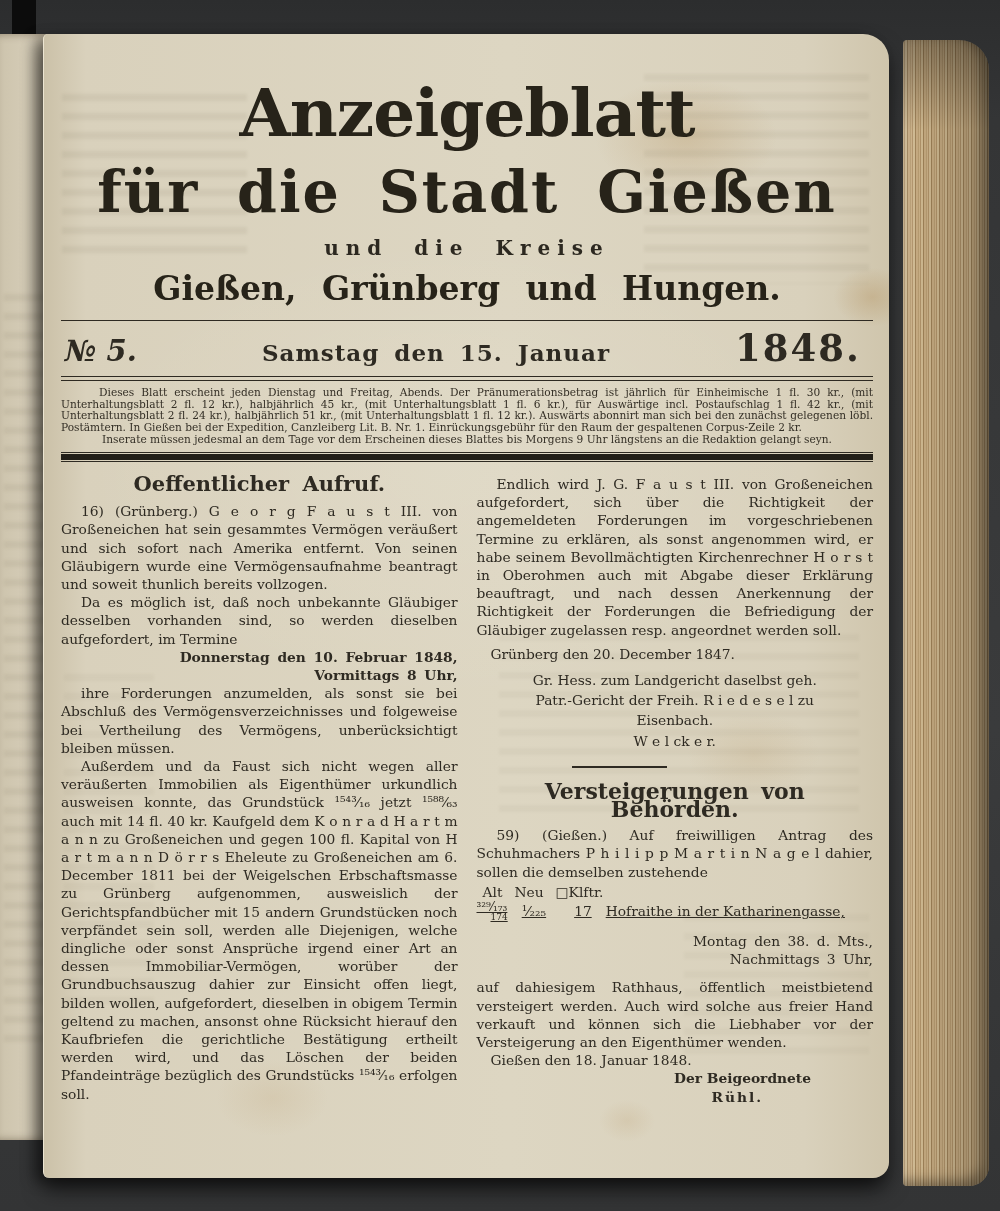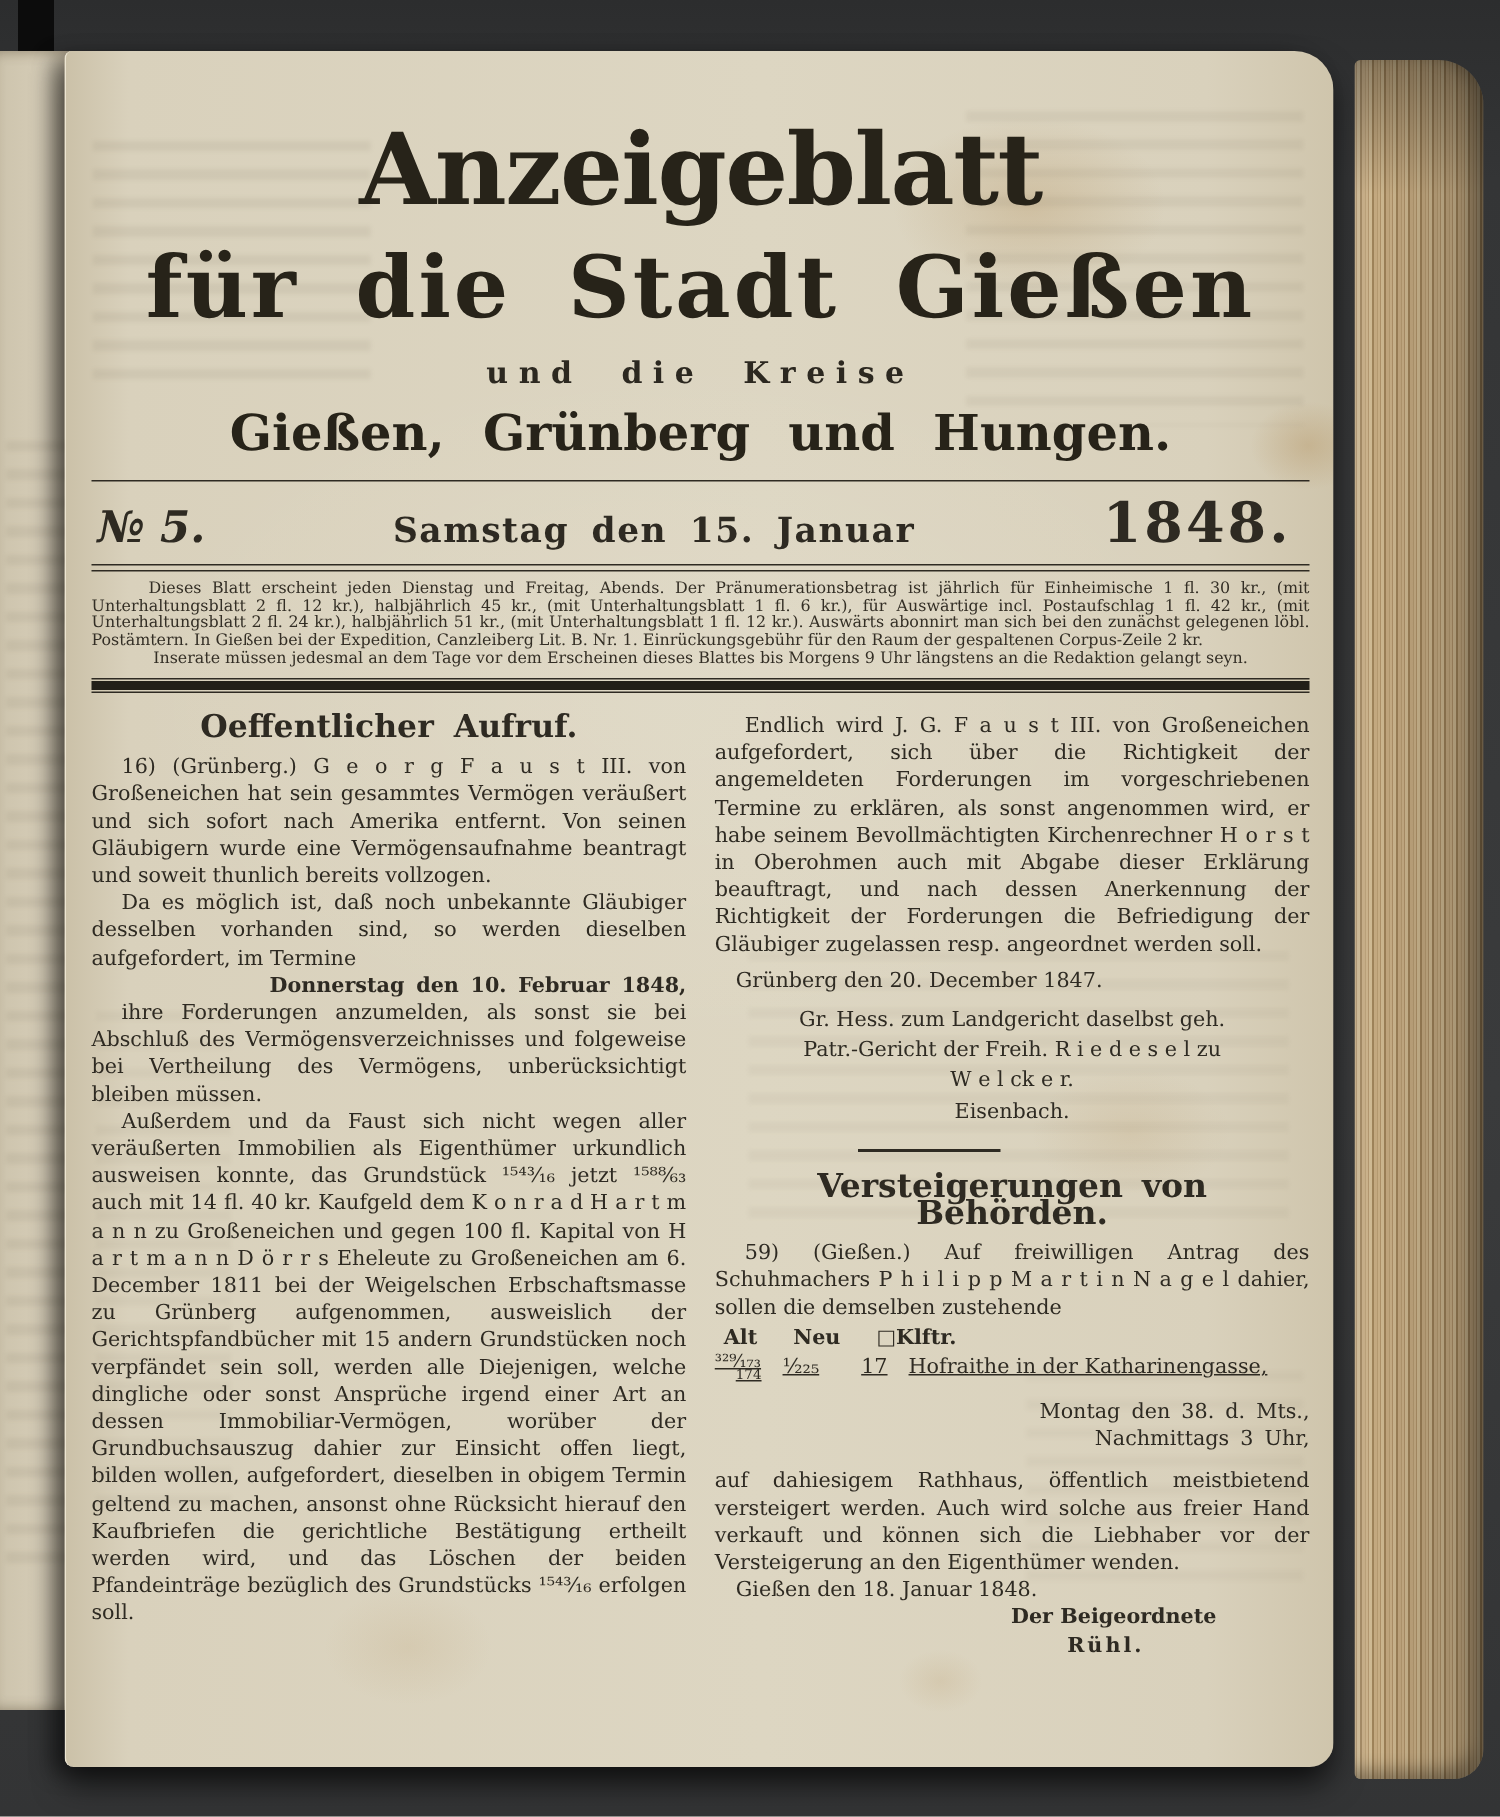--- a/index.html
+++ b/index.html
@@ -70,21 +70,21 @@
 
   .columns{display:flex;gap:19px;margin-top:13px;}
   .col{flex:1;font-size:13.8px;line-height:18.2px;text-align:justify;color:#2e2a22;}
   .col p{margin:0;text-indent:20px;}
   .headline{font-size:21px;font-weight:bold;text-align:center;text-indent:0 !important;margin-bottom:9px !important;word-spacing:6px;}
   .headline2{font-size:22px;font-weight:bold;text-align:center;text-indent:0 !important;margin:14px 0 8px 0 !important;word-spacing:5px;}
   .cline{text-align:right;text-indent:0 !important;font-weight:bold;word-spacing:3px;}
   .cline.light{font-weight:normal;}
   .sigblock{text-align:center;text-indent:0 !important;margin-top:2px !important;}
   .divider{width:95px;border-top:2.5px solid #2e2a22;margin:16px auto 4px 95px;}
-  .tabhead{display:flex;gap:24px;text-indent:0 !important;padding-left:6px;margin-top:2px !important;font-weight:bold;}
+  .tabhead{display:flex;gap:12px;text-indent:0 !important;padding-left:6px;margin-top:2px !important;}
   .tabrow{display:flex;align-items:flex-start;gap:14px;text-indent:0 !important;margin-top:1px !important;text-decoration:underline;}
   .frac-stack{display:inline-flex;flex-direction:column;line-height:10px;font-size:12px;}
   .frac-stack .b{font-size:9px;padding-left:14px;}
   .spacer-sm{height:6px;}
   .spacer-md{height:10px;}
   .signoff-role{text-align:right;text-indent:0 !important;padding-right:62px;font-weight:bold;}
   .signoff-name{text-align:right;text-indent:0 !important;padding-right:110px;font-weight:bold;letter-spacing:2px;}
   .dateline{text-indent:14px !important;}
 </style>
 </head>
@@ -131,33 +131,34 @@
         <div></div>
       </div>
 
     <div class="columns">
 
       <div class="col">
         <p class="headline">Oeffentlicher Aufruf.</p>
         <p>16) (Grünberg.) G e o r g  F a u s t  III. von Großeneichen hat sein gesammtes Vermögen veräußert und sich sofort nach Amerika entfernt. Von seinen Gläubigern wurde eine Vermögensaufnahme beantragt und soweit thunlich bereits vollzogen.</p>
         <p>Da es möglich ist, daß noch unbekannte Gläubiger desselben vorhanden sind, so werden dieselben aufgefordert, im Termine</p>
         <p class="cline">Donnerstag den 10. Februar 1848,</p>
+        <p class="cline">Vormittags 8 Uhr,</p>
         <p>ihre Forderungen anzumelden, als sonst sie bei Abschluß des Vermögensverzeichnisses und folgeweise bei Vertheilung des Vermögens, unberücksichtigt bleiben müssen.</p>
         <p>Außerdem und da Faust sich nicht wegen aller veräußerten Immobilien als Eigenthümer urkundlich ausweisen konnte, das Grundstück ¹⁵⁴³⁄₁₆ jetzt ¹⁵⁸⁸⁄₆₃ auch mit 14 fl. 40 kr. Kaufgeld dem K o n r a d  H a r t m a n n zu Großeneichen und gegen 100 fl. Kapital von H a r t m a n n  D ö r r s Eheleute zu Großeneichen am 6. December 1811 bei der Weigelschen Erbschaftsmasse zu Grünberg aufgenommen, ausweislich der Gerichtspfandbücher mit 15 andern Grundstücken noch verpfändet sein soll, werden alle Diejenigen, welche dingliche oder sonst Ansprüche irgend einer Art an dessen Immobiliar-Vermögen, worüber der Grundbuchsauszug dahier zur Einsicht offen liegt, bilden wollen, aufgefordert, dieselben in obigem Termin geltend zu machen, ansonst ohne Rücksicht hierauf den Kaufbriefen die gerichtliche Bestätigung ertheilt werden wird, und das Löschen der beiden Pfandeinträge bezüglich des Grundstücks ¹⁵⁴³⁄₁₆ erfolgen soll.</p>
       </div>
 
       <div class="col">
         <p>Endlich wird J. G. F a u s t  III. von Großeneichen aufgefordert, sich über die Richtigkeit der angemeldeten Forderungen im vorgeschriebenen Termine zu erklären, als sonst angenommen wird, er habe seinem Bevollmächtigten Kirchenrechner H o r s t in Oberohmen auch mit Abgabe dieser Erklärung beauftragt, und nach dessen Anerkennung der Richtigkeit der Forderungen die Befriedigung der Gläubiger zugelassen resp. angeordnet werden soll.</p>
         <div class="spacer-sm"></div>
         <p class="dateline">Grünberg den 20. December 1847.</p>
         <div class="spacer-sm"></div>
         <p class="sigblock">Gr. Hess. zum Landgericht daselbst geh.</p>
         <p class="sigblock">Patr.-Gericht der Freih. R i e d e s e l zu</p>
+        <p class="sigblock">Eisenbach.</p>
         <p class="sigblock">W e l ck e r.</p>
-        <p class="sigblock">Eisenbach.</p>
         <div class="divider"></div>
         <p class="headline2">Versteigerungen von Behörden.</p>
         <p>59) (Gießen.) Auf freiwilligen Antrag des Schuhmachers P h i l i p p  M a r t i n  N a g e l dahier, sollen die demselben zustehende</p>
         <p class="tabhead">
           <span>Alt</span>
           <span>Neu</span>
           <span>□Klftr.</span>
         </p>
         <p class="tabrow">
           <span class="frac-stack">

